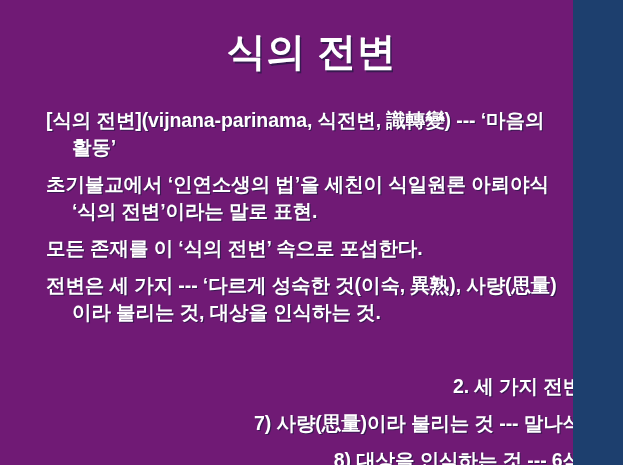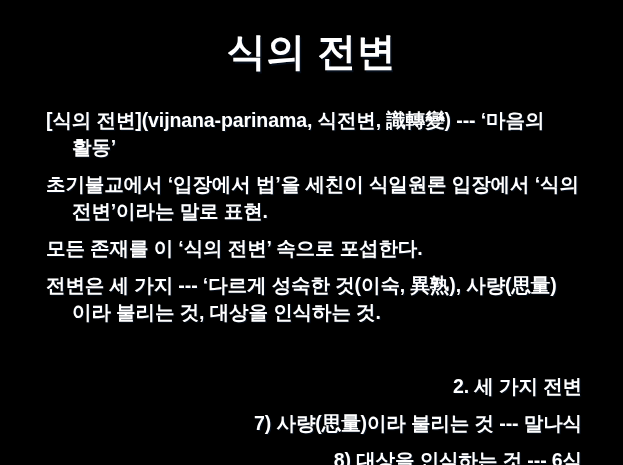--- a/index.html
+++ b/index.html
@@ -2,23 +2,23 @@
 <html><head>
 <meta charset="utf-8">
 <style>
   html, body {
     margin: 0;
     padding: 0;
     background: #1d3f6e;
   }
   #slide {
     position: relative;
-    width: 623px;
+    width: 573px;
     height: 465px;
-    background: #000000;
+    background: #701a75;
     overflow: hidden;
     font-family: "Liberation Sans", "DejaVu Sans", sans-serif;
     -webkit-font-smoothing: antialiased;
   }
   #slide-title {
     position: absolute;
     left: 0;
     top: 29px;
     width: 623px;
     text-align: center;
@@ -61,21 +61,21 @@
 <body>
 
 <div id="slide">
 
   <div id="slide-title">식의 전변</div>
 
   <div id="body-block">
 
     <p class="para">[식의 전변](vijnana-parinama, 식전변, 識轉變) --- ‘마음의 활동’</p>
 
-    <p class="para">초기불교에서 ‘입장에서 법’을 세친이 식일원론 입장에서 ‘식의 전변’이라는 말로 표현.</p>
+    <p class="para">초기불교에서 ‘인연소생의 법’을 세친이 식일원론 아뢰야식 ‘식의 전변’이라는 말로 표현.</p>
 
     <p class="para">모든 존재를 이 ‘식의 전변’ 속으로 포섭한다.</p>
 
     <p class="para">전변은 세 가지 --- ‘다르게 성숙한 것(이숙, 異熟), 사량(思量)이라 불리는 것, 대상을 인식하는 것.</p>
 
     <div class="spacer"></div>
 
     <p class="para flush">2. 세 가지 전변</p>
 
 

